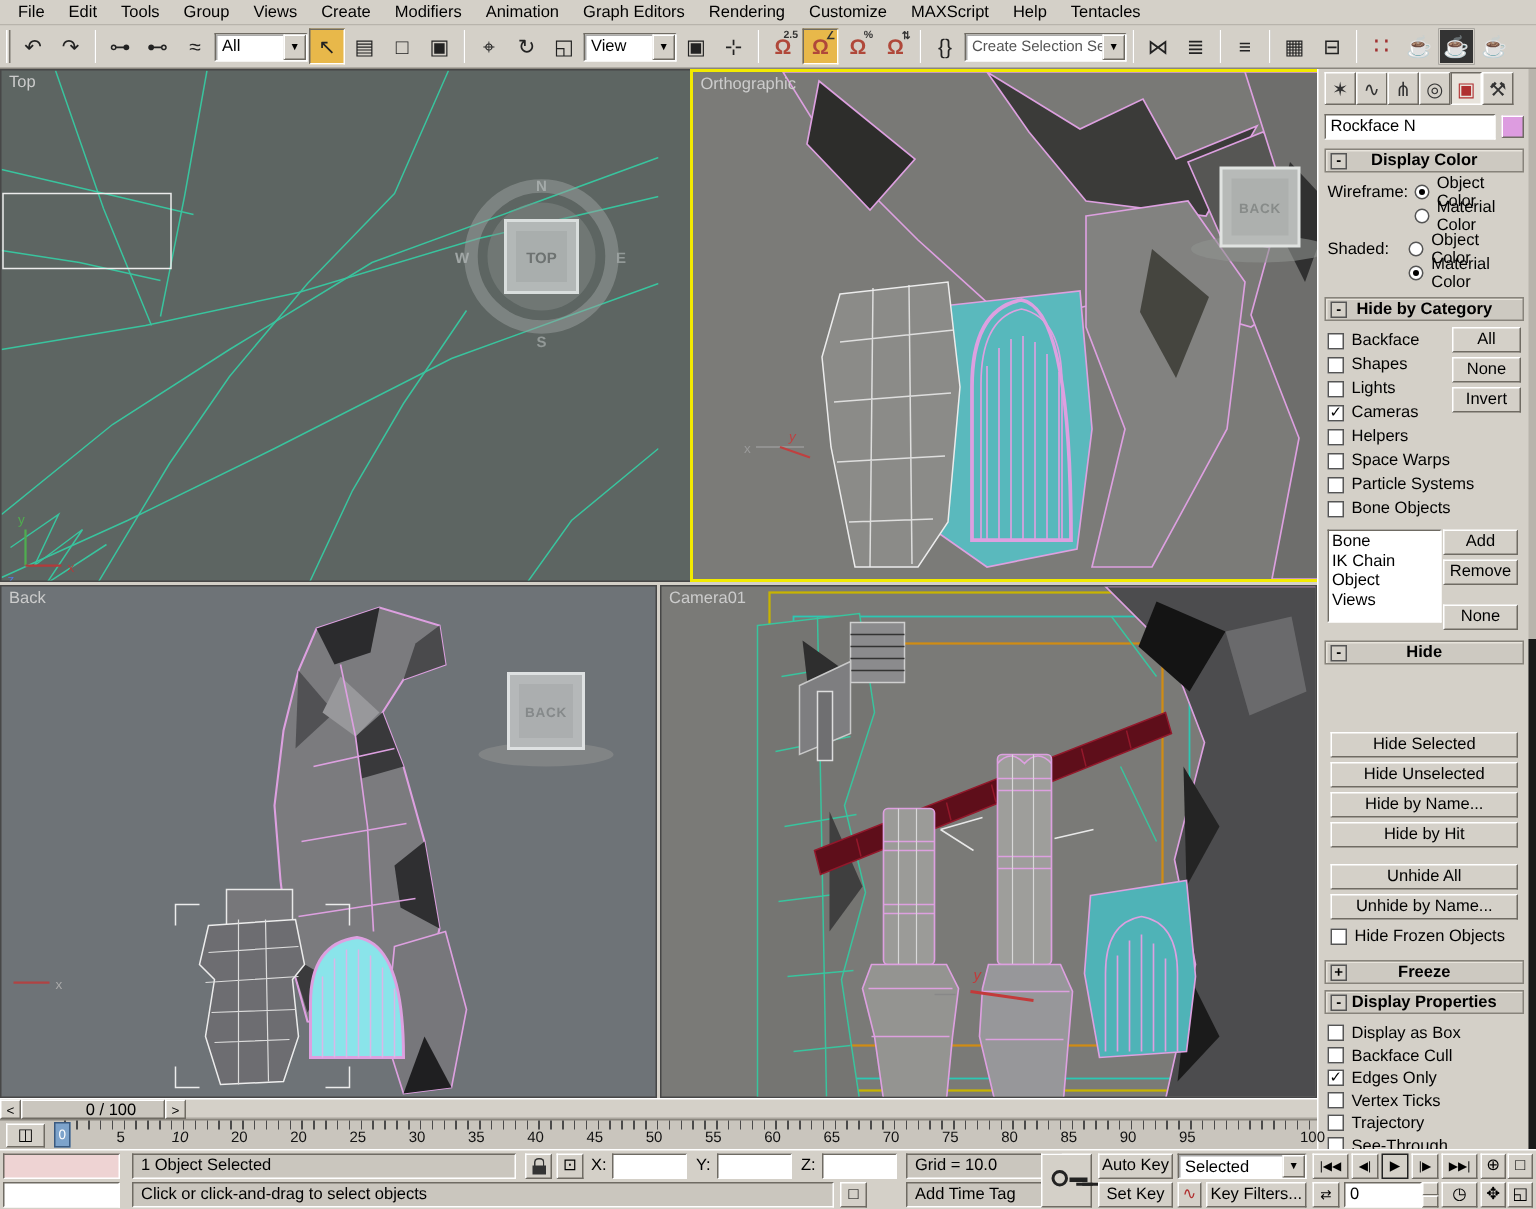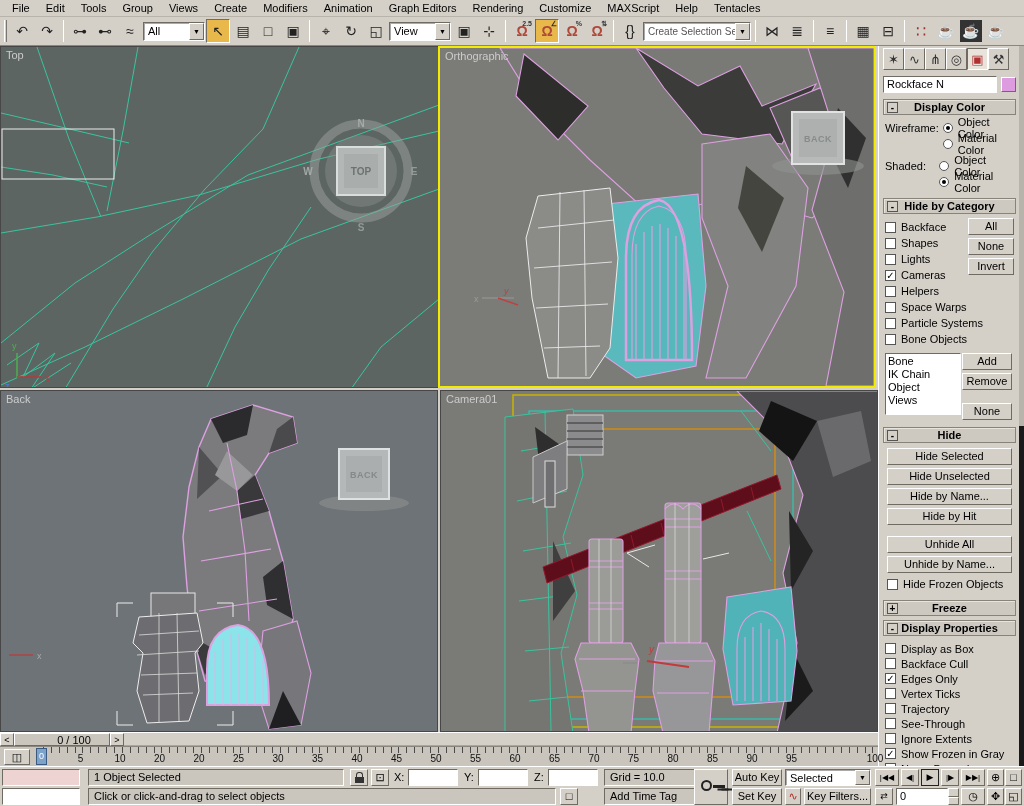--- a/index.html
+++ b/index.html
@@ -229,21 +229,21 @@
       <g>
         <path d="M16,330 L16,306" stroke="#4fae4f" stroke-width="1.5" fill="none"></path>
         <path d="M16,330 L40,330" stroke="#b33b3b" stroke-width="1.5" fill="none"></path>
         <text x="44" y="334" font-size="9" fill="#b33b3b">x</text>
         <text x="11" y="302" font-size="9" fill="#4fae4f">y</text>
         <text x="4" y="342" font-size="9" fill="#5577dd">z</text>
       </g>
     </svg>
   </div>
 
-  <div class="vp" id="vp-ortho" style="left:438px;top:46px;width:438px;height:342px;background:var(--vp-ortho-bg);">
+  <div class="vp" id="vp-ortho" style="left:460px;top:46px;width:438px;height:342px;background:var(--vp-ortho-bg);">
     <div class="vplabel">Orthographic</div>
     <svg width="434" height="338">
       <polygon class="fp" points="60,0 434,0 434,128 372,170 296,148 212,168 150,112 96,58" fill="#797976"></polygon>
       <polygon class="fp" points="196,0 258,38 300,18 322,58 376,36 342,96 262,86 224,40" fill="#3b3b39"></polygon>
       <polygon class="fp" points="84,6 148,58 118,92 76,48" fill="#2d2d2b"></polygon>
       <polygon class="fp" points="330,60 380,40 420,70 398,120 352,110" fill="#565654"></polygon>
       <polygon class="fp" points="368,0 434,0 434,338 386,338 404,244 372,162 394,82" fill="#6e6e6c"></polygon>
       <polygon points="398,60 426,90 408,140 388,100" fill="#303030"></polygon>
       <polygon class="fp" points="262,96 330,86 368,140 356,238 306,330 266,330 288,238 262,170" fill="#828280"></polygon>
       <polygon points="306,118 344,150 322,204 298,160" fill="#45453f"></polygon>
@@ -450,21 +450,21 @@
           </div>
         </div>
       </div>
     </div>
 
     <div class="rollout">
       <div class="rhead">
         <span class="toggle">-</span>
         <span>Hide</span>
       </div>
-      <div class="rbody" style="display:flex;flex-direction:column;gap:3px;padding-left:4px;padding-right:4px;">
+      <div class="rbody" style="display:flex;flex-direction:column;gap:3px;padding-left:4px;padding-right:4px;margin-top:40px;">
         <span class="pbtn">Hide Selected</span>
         <span class="pbtn">Hide Unselected</span>
         <span class="pbtn">Hide by Name...</span>
         <span class="pbtn">Hide by Hit</span>
         <span class="pbtn" style="margin-top:8px">Unhide All</span>
         <span class="pbtn">Unhide by Name...</span>
         <div class="cbrow">
             <span class="cb"></span>
             <span>Hide Frozen Objects</span>
           </div>
@@ -534,21 +534,21 @@
     <div class="scrubbtn raised">&gt;</div>
     <div id="slider-track"></div>
   </div>
 
   <div id="ruler">
     <div id="minicurve" class="raised">◫</div>
     <div id="ruler-ticks"></div>
     <div id="ruler-labels">
         <span class="tick-label" style="left: 5px;">0</span>
         <span class="tick-label" style="left: 44.5px;">5</span>
-        <span class="tick-label" style="left: 84px;">10</span>
+        <span class="tick-label" style="left: 84px; font-style: italic;">10</span>
         <span class="tick-label" style="left: 123.5px;">20</span>
         <span class="tick-label" style="left: 163px;">20</span>
         <span class="tick-label" style="left: 202.5px;">25</span>
         <span class="tick-label" style="left: 242px;">30</span>
         <span class="tick-label" style="left: 281.5px;">35</span>
         <span class="tick-label" style="left: 321px;">40</span>
         <span class="tick-label" style="left: 360.5px;">45</span>
         <span class="tick-label" style="left: 400px;">50</span>
         <span class="tick-label" style="left: 439.5px;">55</span>
         <span class="tick-label" style="left: 479px;">60</span>

